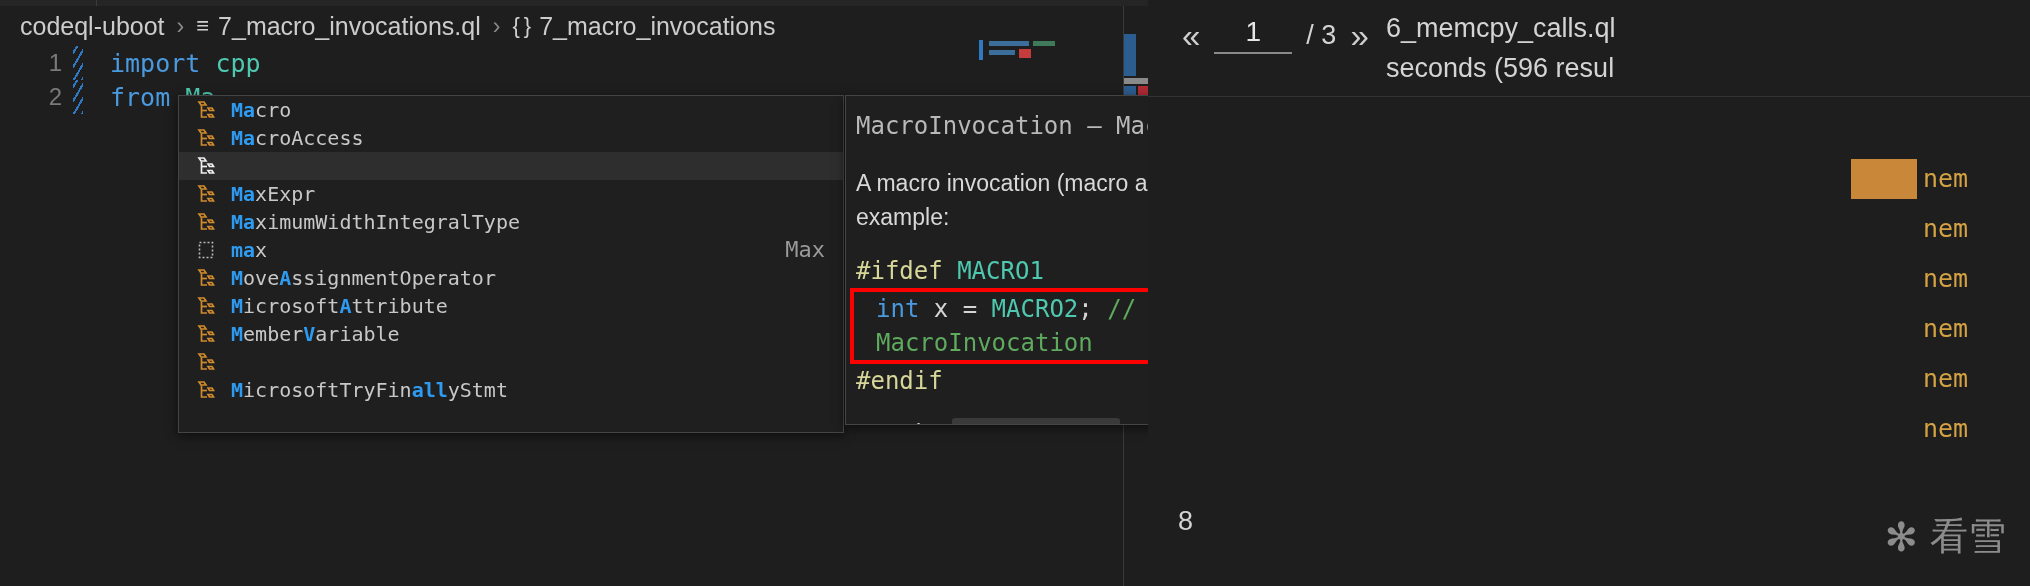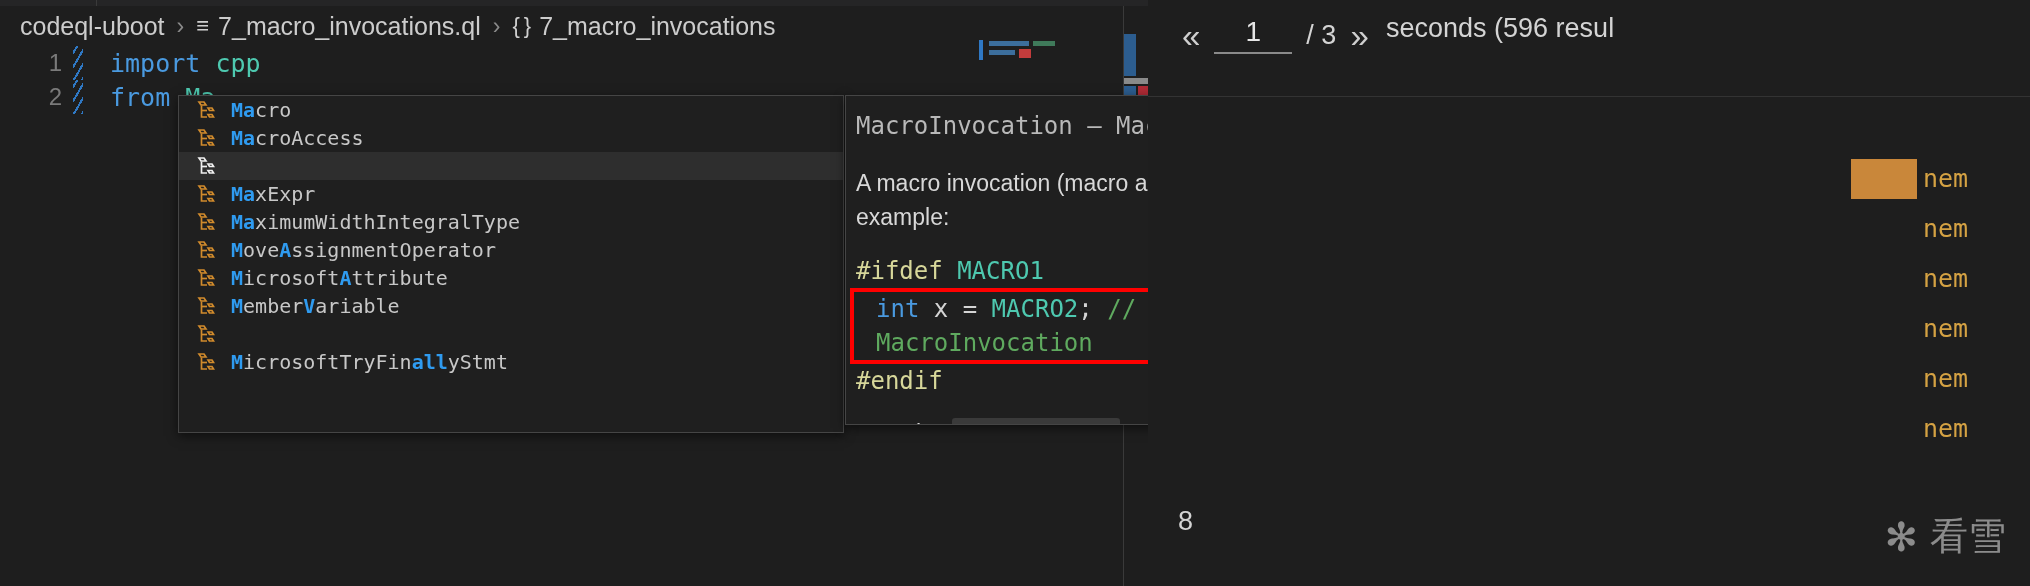--- a/index.html
+++ b/index.html
@@ -263,20 +263,29 @@
             <path d="M8.5 11.5 L14 11.5" fill="none" stroke="#d18b2c" stroke-width="1.7"></path>
             <path d="M15 9 L19 9 L20.5 11.5 L16.5 11.5 Z" fill="none" stroke="#d18b2c" stroke-width="1.7"></path>
             <path d="M15 15.5 L19 15.5 L20.5 18 L16.5 18 Z" fill="none" stroke="#d18b2c" stroke-width="1.7"></path>
           </svg>
         </span>
         <span class="slabel"><span class="hl">Ma</span>ximumWidthIntegralType</span>
       </div>
       <div class="srow">
         <span class="sicon">
           <svg width="28" height="22" viewBox="0 0 28 22">
+            <rect x="6.5" y="3.5" width="13" height="15" fill="none" stroke="#b9b9b9" stroke-width="1.6" stroke-dasharray="2 2"></rect>
+          </svg>
+        </span>
+        <span class="slabel"><span class="hl">ma</span>x</span>
+        <span class="sdetail">Max</span>
+      </div>
+      <div class="srow">
+        <span class="sicon">
+          <svg width="28" height="22" viewBox="0 0 28 22">
             <path d="M6 3 L11 3 L13 6 L8 6 Z" fill="none" stroke="#d18b2c" stroke-width="1.7"></path>
             <path d="M8.5 6.5 L8.5 18 L14 18" fill="none" stroke="#d18b2c" stroke-width="1.7"></path>
             <path d="M8.5 11.5 L14 11.5" fill="none" stroke="#d18b2c" stroke-width="1.7"></path>
             <path d="M15 9 L19 9 L20.5 11.5 L16.5 11.5 Z" fill="none" stroke="#d18b2c" stroke-width="1.7"></path>
             <path d="M15 15.5 L19 15.5 L20.5 18 L16.5 18 Z" fill="none" stroke="#d18b2c" stroke-width="1.7"></path>
           </svg>
         </span>
         <span class="slabel"><span class="hl">M</span>ove<span class="hl">A</span>ssignmentOperator</span>
       </div>
       <div class="srow">
@@ -346,20 +355,21 @@
 
   <div class="results">
     <div class="res-topbar">
       <div class="pager">
         <span class="pg-btn">«</span>
         <input class="pg-input" value="1" style="">
         <span class="pg-total">/ 3</span>
         <span class="pg-btn">»</span>
       </div>
       <div class="res-info">
+        <div>6_memcpy_calls.ql</div>
         <div>seconds (596 resul</div>
       </div>
     </div>
     <div class="res-sep"></div>
 
     <div class="res-table" id="results-rows">
         <div class="rrow" style="margin-top: 62px;">
           <span class="orange-chip" style="left: 703px;"></span>
           <span class="rtag" style="left: 775px; line-height: 40px;">nem</span>
         </div>

